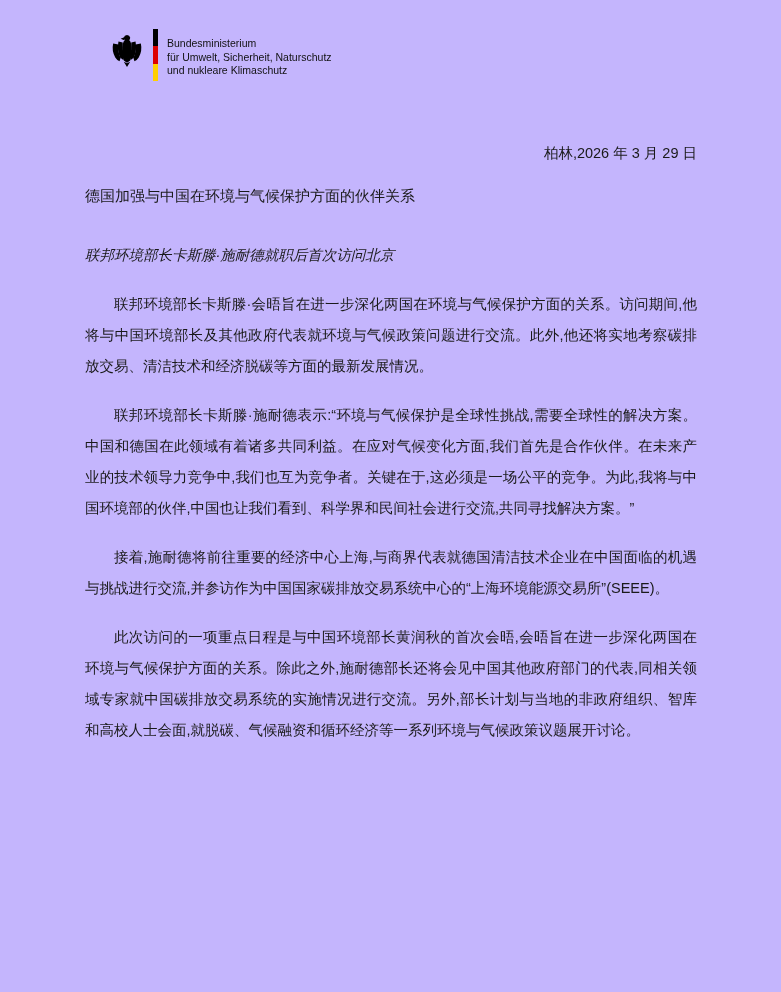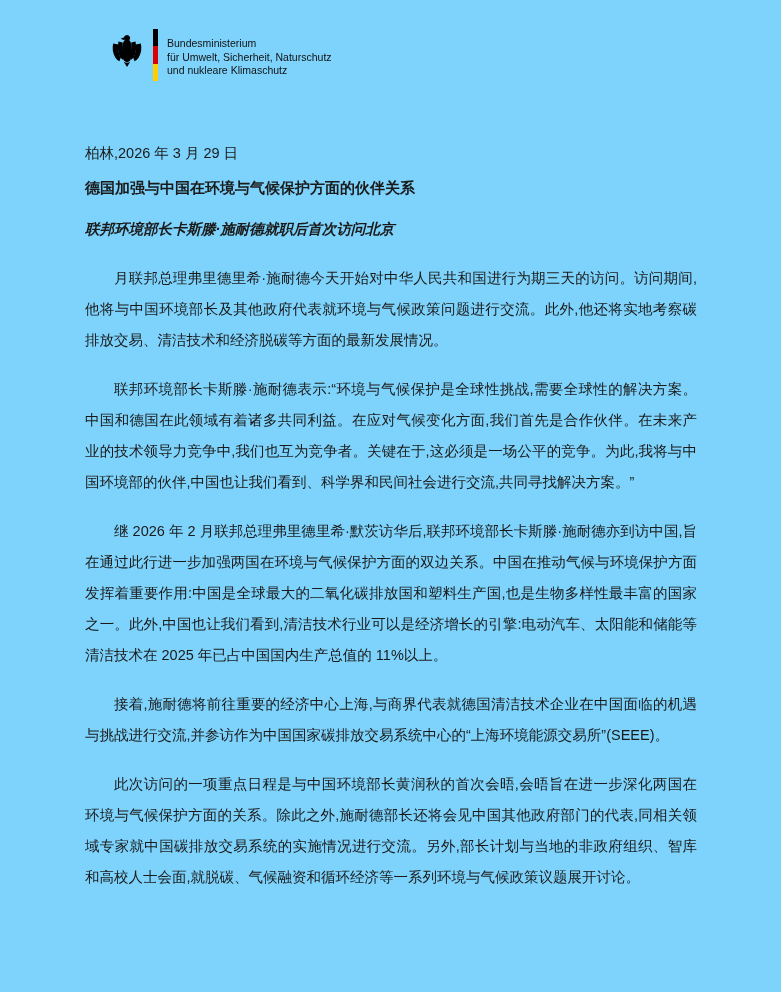--- a/index.html
+++ b/index.html
@@ -7,21 +7,21 @@
     margin: 0;
     padding: 0;
     background: #ffffff;
     color: #1a1a1a;
     font-family: "Liberation Sans", "DejaVu Sans", sans-serif;
   }
   .page {
     position: relative;
     width: 781px;
     height: 992px;
-    background: #7dd3fc;
+    background: #c4b5fd;
     padding: 28px 84px 20px 85px;
     overflow: hidden;
   }
 
   
   .logo-row {
     display: flex;
     align-items: flex-start;
     gap: 9px;
     margin-left: 25px;
@@ -45,32 +45,32 @@
   .ministry-text {
     font-size: 10.5px;
     line-height: 1.3;
     padding-top: 9px;
     color: #111111;
   }
 
   
   .dateline {
     margin-top: 60px;
-    text-align: left;
+    text-align: right;
     font-size: 14.5px;
   }
   .doc-title {
-    margin-top: 16px;
+    margin-top: 24px;
     font-size: 15px;
-    font-weight: bold;
+    font-weight: normal;
   }
   .doc-subtitle {
-    margin-top: 22px;
+    margin-top: 40px;
     font-size: 14.5px;
-    font-weight: bold;
+    font-weight: normal;
     font-style: italic;
   }
   .paragraph {
     margin: 18px 0 0 0;
     font-size: 14.5px;
     line-height: 31px;
     text-align: justify;
     text-indent: 2em;
   }
   .paragraph:first-of-type { margin-top: 24px; }
@@ -106,19 +106,18 @@
       <div>und nukleare Klimaschutz</div>
     </div>
   </div>
 
   <div class="dateline">柏林,2026 年 3 月 29 日</div>
 
   <div class="doc-title">德国加强与中国在环境与气候保护方面的伙伴关系</div>
 
   <div class="doc-subtitle">联邦环境部长卡斯滕·施耐德就职后首次访问北京</div>
 
-  <p class="paragraph">月联邦总理弗里德里希·施耐德今天开始对中华人民共和国进行为期三天的访问。访问期间,他将与中国环境部长及其他政府代表就环境与气候政策问题进行交流。此外,他还将实地考察碳排放交易、清洁技术和经济脱碳等方面的最新发展情况。</p>
+  <p class="paragraph">联邦环境部长卡斯滕·会晤旨在进一步深化两国在环境与气候保护方面的关系。访问期间,他将与中国环境部长及其他政府代表就环境与气候政策问题进行交流。此外,他还将实地考察碳排放交易、清洁技术和经济脱碳等方面的最新发展情况。</p>
   <p class="paragraph">联邦环境部长卡斯滕·施耐德表示:“环境与气候保护是全球性挑战,需要全球性的解决方案。中国和德国在此领域有着诸多共同利益。在应对气候变化方面,我们首先是合作伙伴。在未来产业的技术领导力竞争中,我们也互为竞争者。关键在于,这必须是一场公平的竞争。为此,我将与中国环境部的伙伴,中国也让我们看到、科学界和民间社会进行交流,共同寻找解决方案。”</p>
-  <p class="paragraph">继 2026 年 2 月联邦总理弗里德里希·默茨访华后,联邦环境部长卡斯滕·施耐德亦到访中国,旨在通过此行进一步加强两国在环境与气候保护方面的双边关系。中国在推动气候与环境保护方面发挥着重要作用:中国是全球最大的二氧化碳排放国和塑料生产国,也是生物多样性最丰富的国家之一。此外,中国也让我们看到,清洁技术行业可以是经济增长的引擎:电动汽车、太阳能和储能等清洁技术在 2025 年已占中国国内生产总值的 11%以上。</p>
   <p class="paragraph">接着,施耐德将前往重要的经济中心上海,与商界代表就德国清洁技术企业在中国面临的机遇与挑战进行交流,并参访作为中国国家碳排放交易系统中心的“上海环境能源交易所”(SEEE)。</p>
   <p class="paragraph">此次访问的一项重点日程是与中国环境部长黄润秋的首次会晤,会晤旨在进一步深化两国在环境与气候保护方面的关系。除此之外,施耐德部长还将会见中国其他政府部门的代表,同相关领域专家就中国碳排放交易系统的实施情况进行交流。另外,部长计划与当地的非政府组织、智库和高校人士会面,就脱碳、气候融资和循环经济等一系列环境与气候政策议题展开讨论。</p>
 
 </div>
 
 </body></html>

